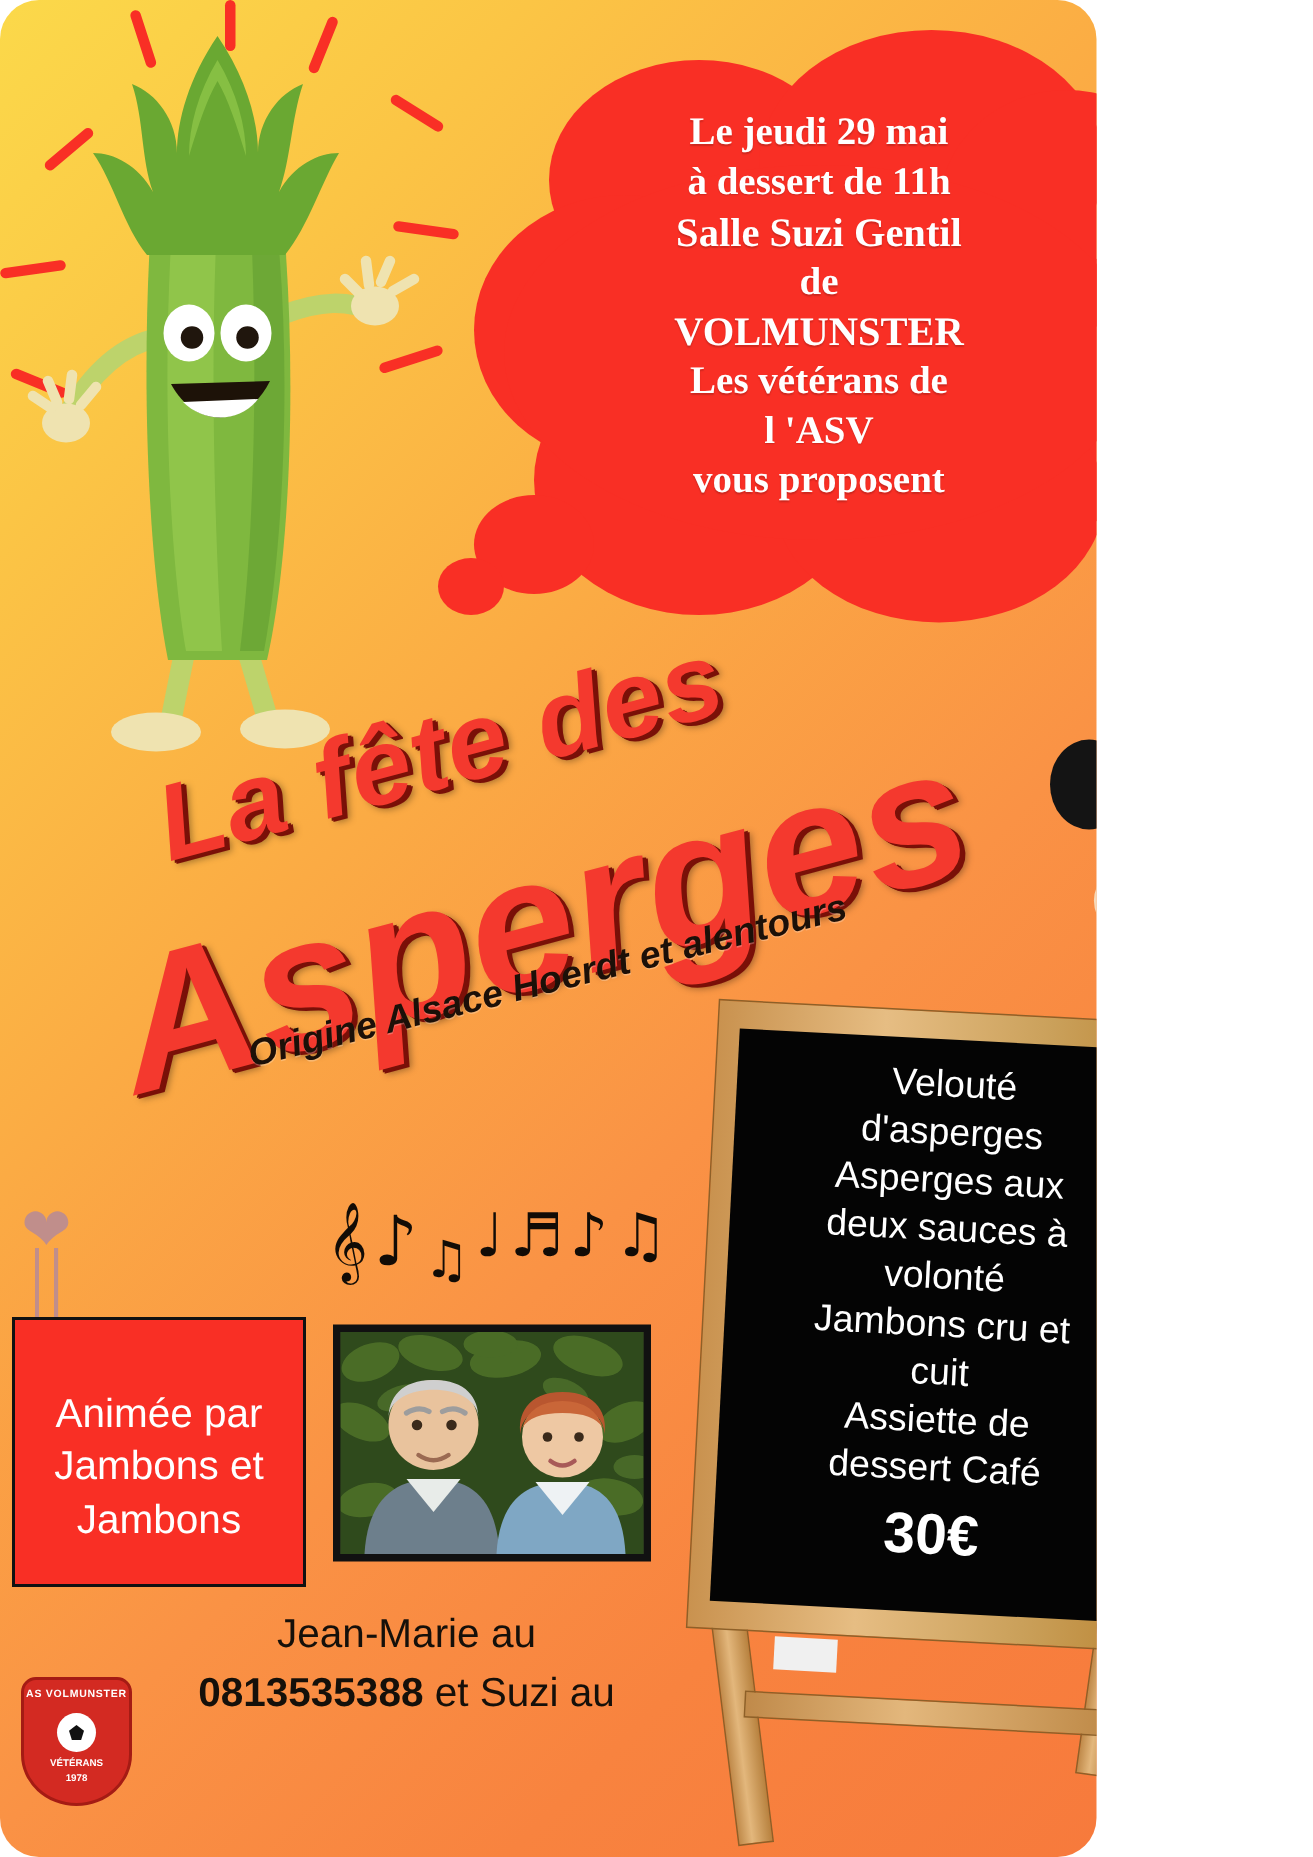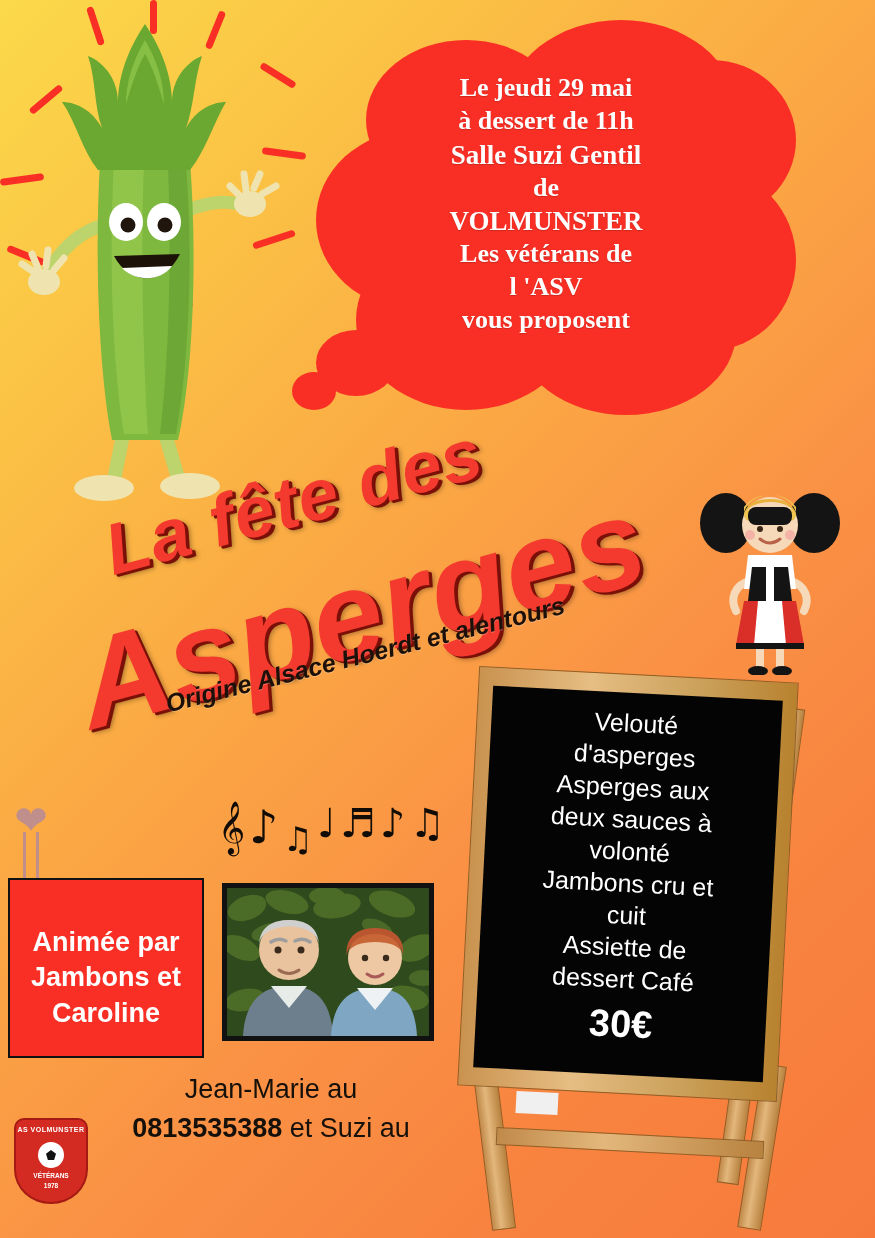--- a/index.html
+++ b/index.html
@@ -7,24 +7,25 @@
     padding: 0;
   }
   body {
     width: 875px;
     height: 1238px;
     font-family: "Liberation Sans", sans-serif;
     overflow: hidden;
   }
   .poster {
     position: relative;
-    width: 875px;
+    width: 731px;
     height: 1238px;
     background: linear-gradient(135deg, #fbd94a 0%, #fbc545 18%, #fbab44 40%, #fa9245 62%, #f8833f 80%, #f77a3c 100%);
     overflow: hidden;
+    border-radius: 26px;
   }
 
   
   .bubble {
     position: absolute;
     left: 296px;
     top: 20px;
     width: 500px;
     height: 400px;
   }
@@ -142,21 +143,21 @@
     height: 180px;
     background: #f92f25;
     border: 2px solid #111111;
     box-sizing: border-box;
     display: flex;
     align-items: center;
     justify-content: center;
   }
   .anim-text {
     color: #ffffff;
-    font-weight: bold;
+    font-weight: normal;
     font-size: 27px;
     line-height: 1.3;
     text-align: center;
     margin-top: 20px;
   }
   .clip {
     position: absolute;
     left: 14px;
     top: 806px;
     width: 34px;
@@ -465,21 +466,21 @@
   </div>
 
   <div class="clip">
     <div class="heart">❤</div>
     <div class="stem"></div>
   </div>
   <div class="anim-box">
     <div class="anim-text">
       <div>Animée par</div>
       <div>Jambons et</div>
-      <div>Caroline</div>
+      <div>Jambons</div>
     </div>
   </div>
 
   <div class="photo-frame">
     <div class="photo">
       <svg width="202" height="148" viewBox="0 0 202 148">
         <rect width="202" height="148" fill="#2f4a1c"></rect>
         <g fill="#4e7029" opacity=".9">
           <ellipse cx="20" cy="20" rx="20" ry="12" transform="rotate(-20 20 20)"></ellipse>
           <ellipse cx="60" cy="14" rx="22" ry="11" transform="rotate(15 60 14)"></ellipse>

